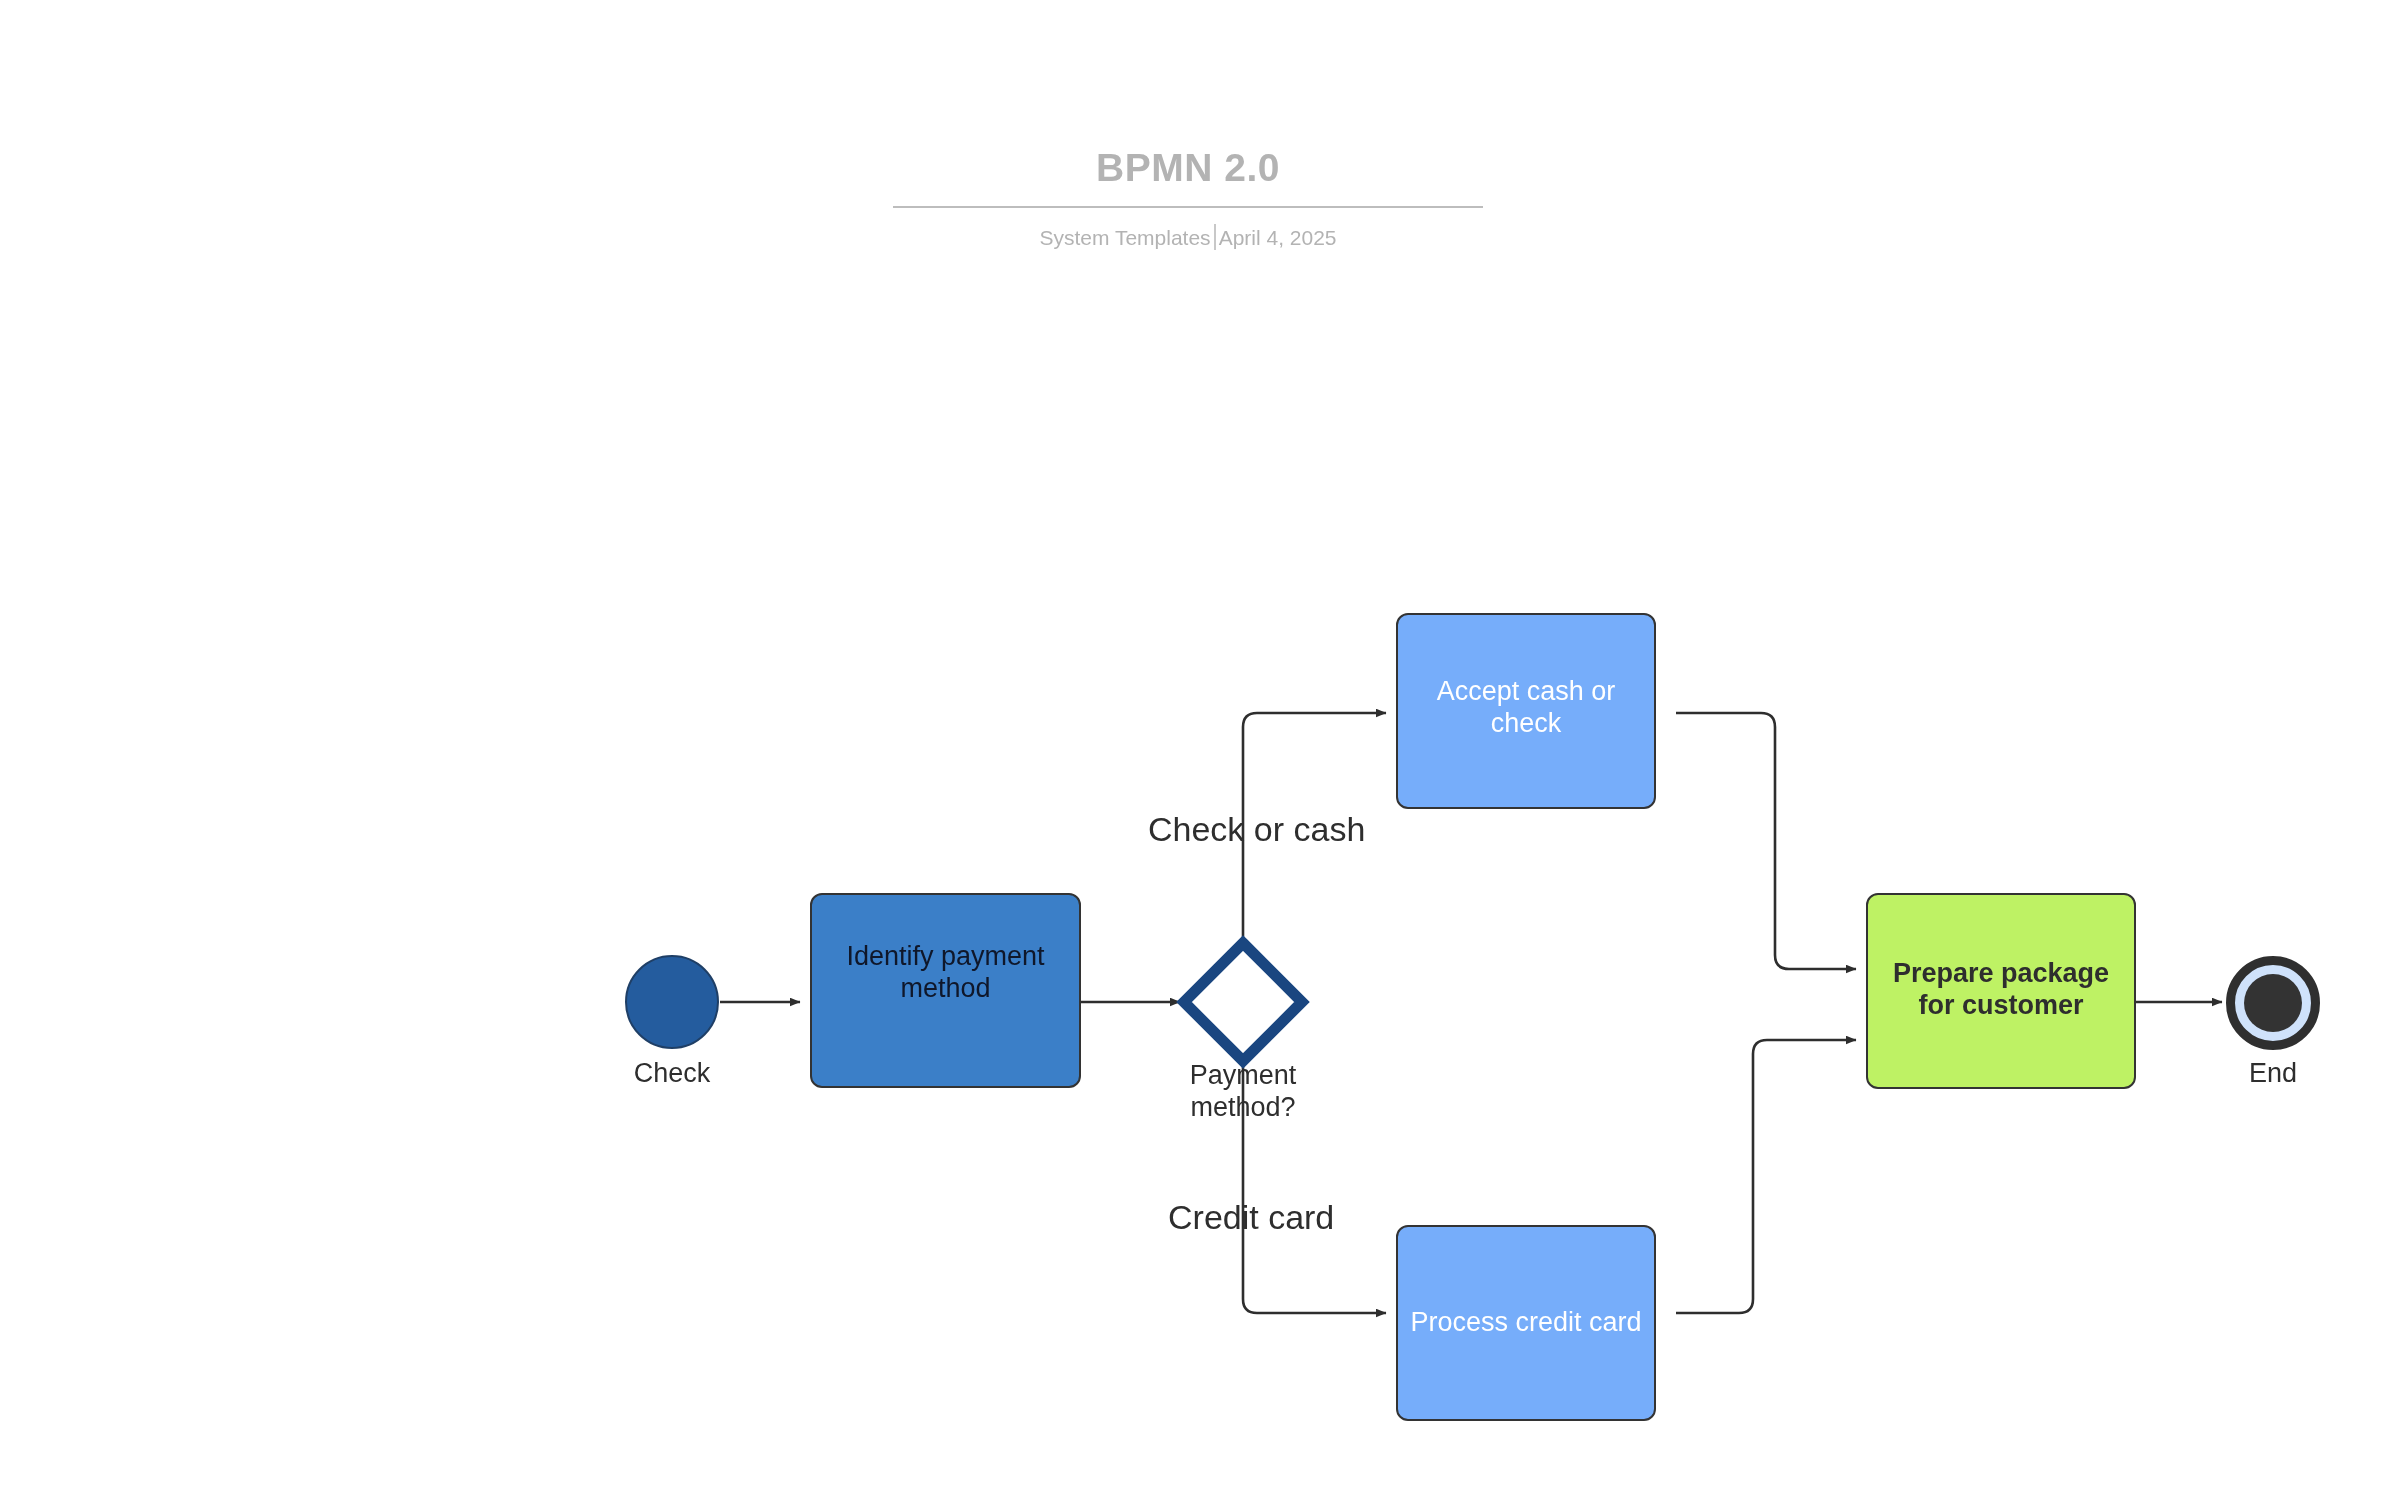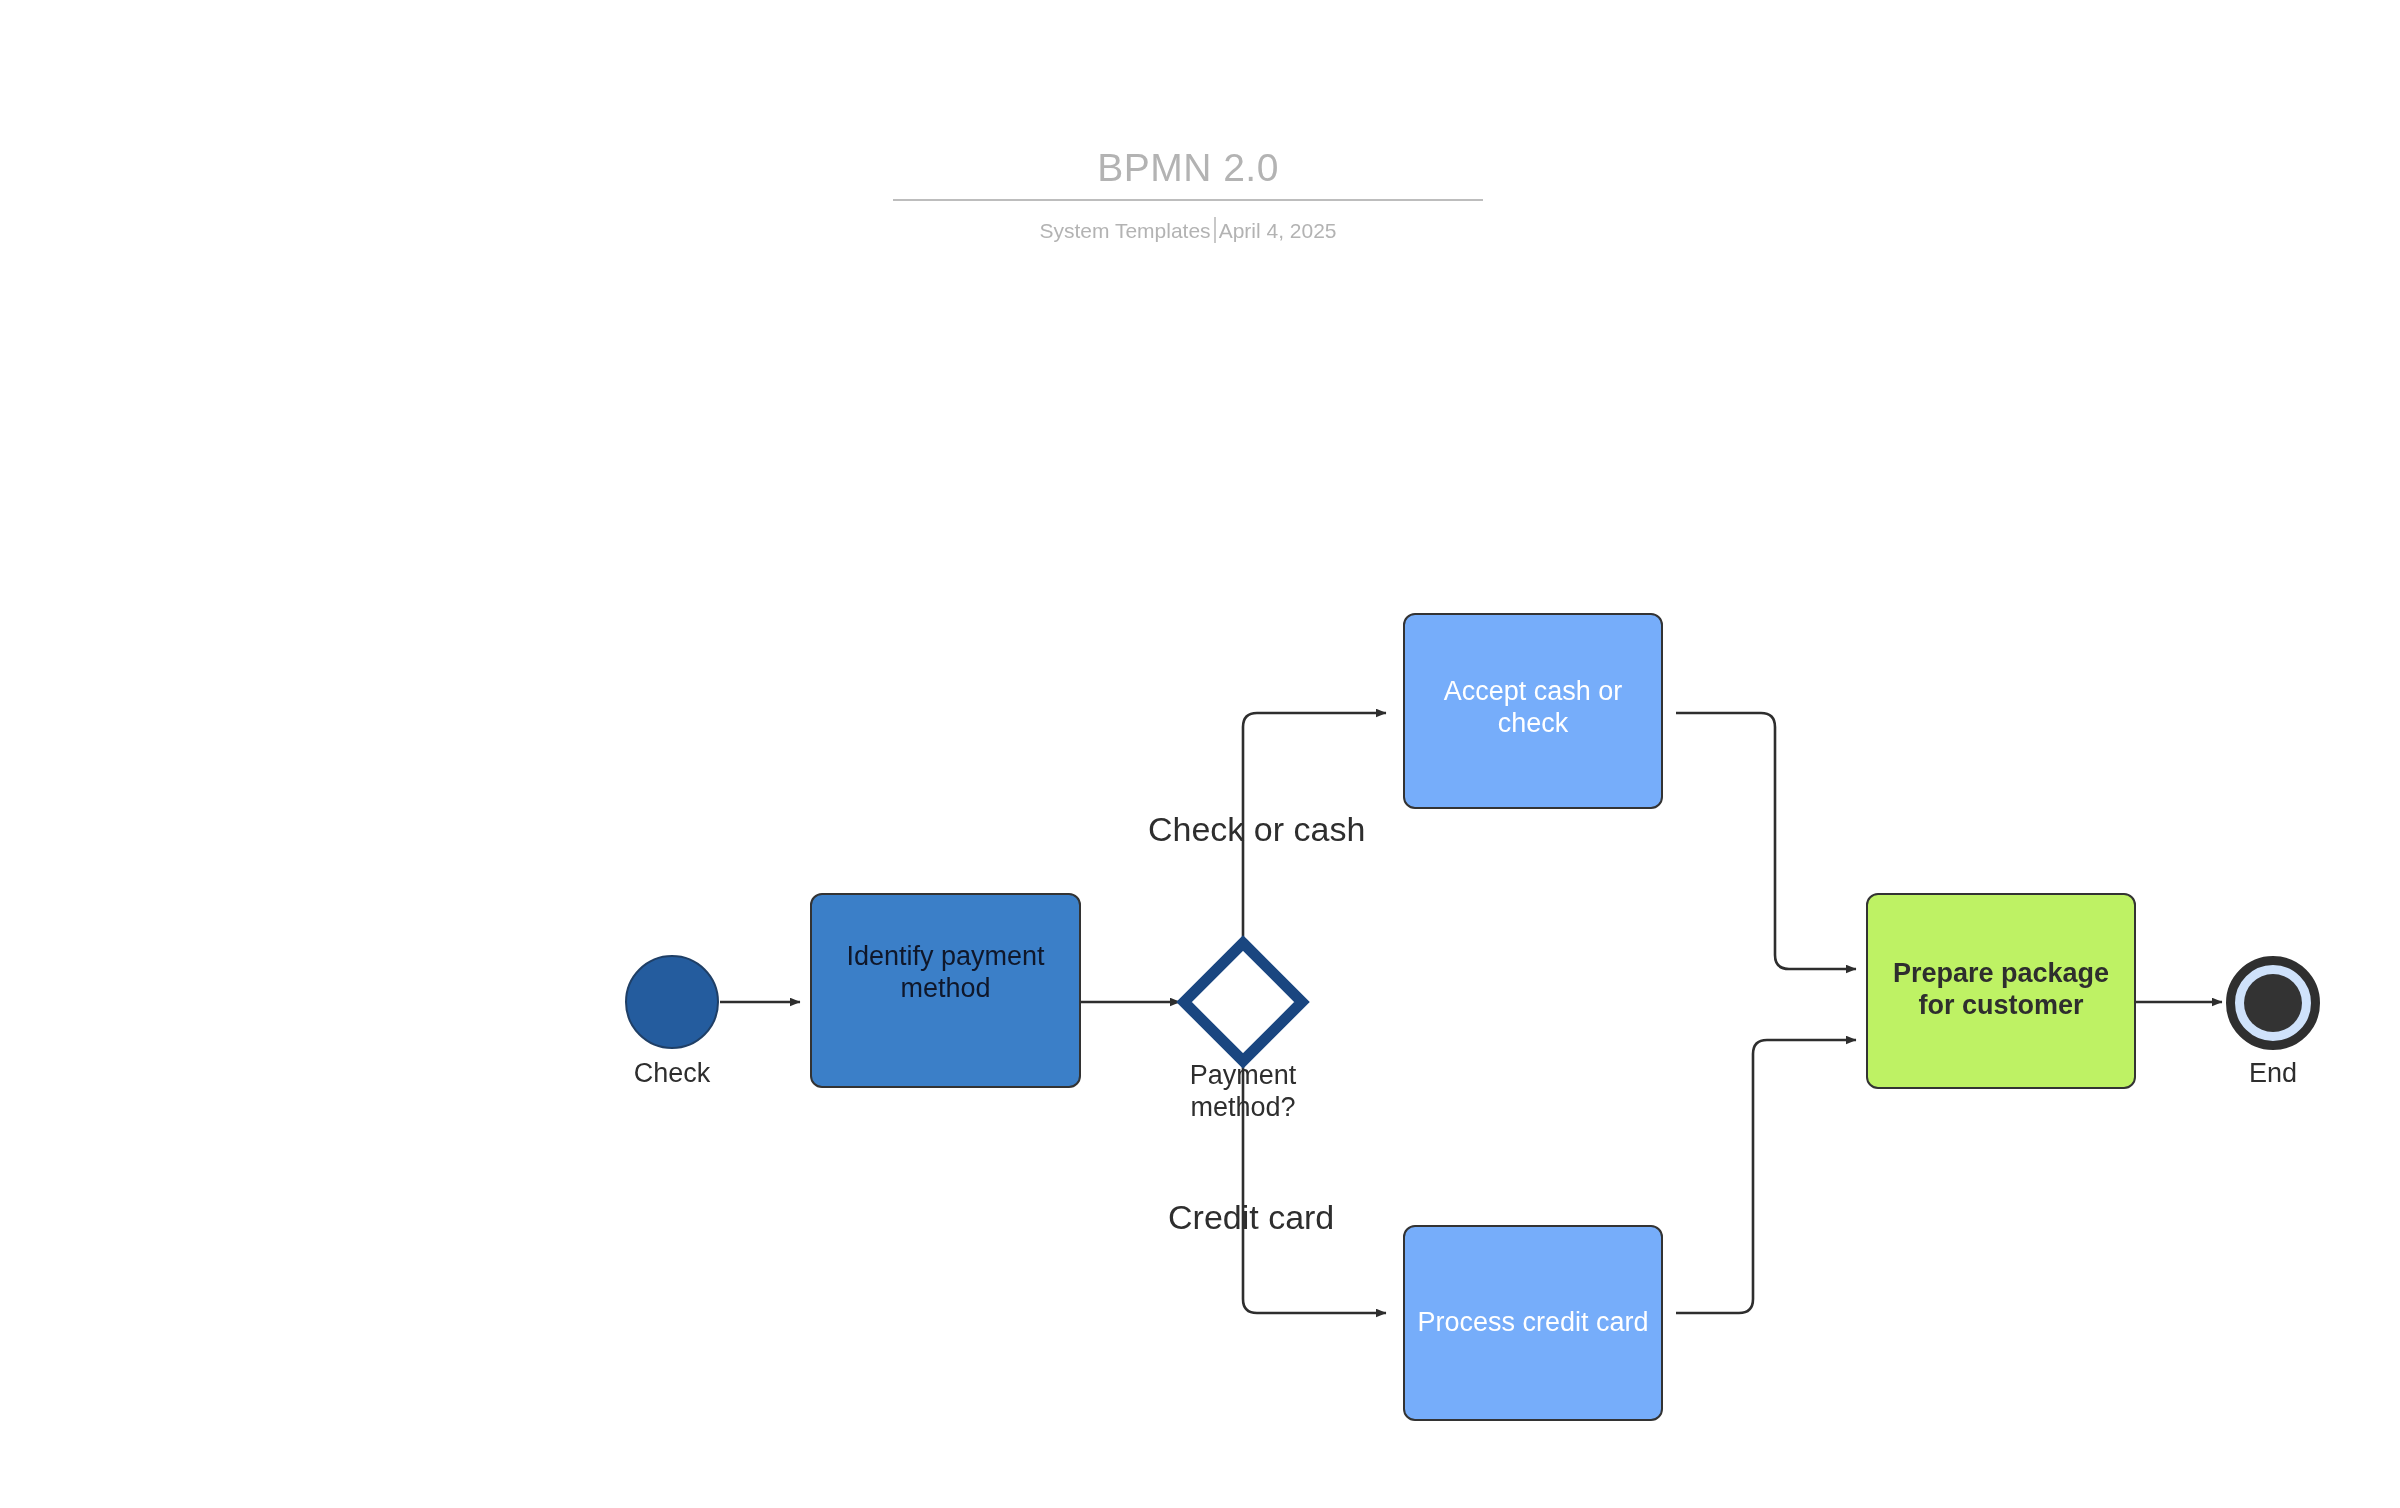--- a/index.html
+++ b/index.html
@@ -21,25 +21,25 @@
   #doc-header {
     position: absolute;
     left: 1188px;
     top: 148px;
     width: 590px;
     transform: translateX(-50%);
     text-align: center;
   }
   #doc-title {
     font-size: 39px;
-    font-weight: normal;
+    font-weight: bold;
     color: #b3b3b3;
     letter-spacing: 0.5px;
     line-height: 1.0;
-    padding-bottom: 12px;
+    padding-bottom: 19px;
   }
   #doc-rule {
     width: 100%;
     height: 2px;
     background: #bdbdbd;
   }
   #doc-subtitle {
     margin-top: 16px;
     font-size: 21px;
     color: #b3b3b3;
@@ -88,21 +88,21 @@
     font-size: 27px;
   }
   .task .task-label {
     white-space: nowrap;
   }
   .task.wrap .task-label {
     white-space: normal;
   }
 
   .task-dark   { background: #3B7FC8; color: #0f172a; }
-  .task-mid    { background: #76ADFA; color: #ffffff; margin-left: 7px; }
+  .task-mid    { background: #76ADFA; color: #ffffff; }
   .task-light  { background: #bef264; color: #2e2e2e; font-weight: bold; }
 
   
   .event-start {
     border-radius: 50%;
     background: #245C9E;
     border: 2px solid #1f3f66;
   }
   .event-end {
     border-radius: 50%;

